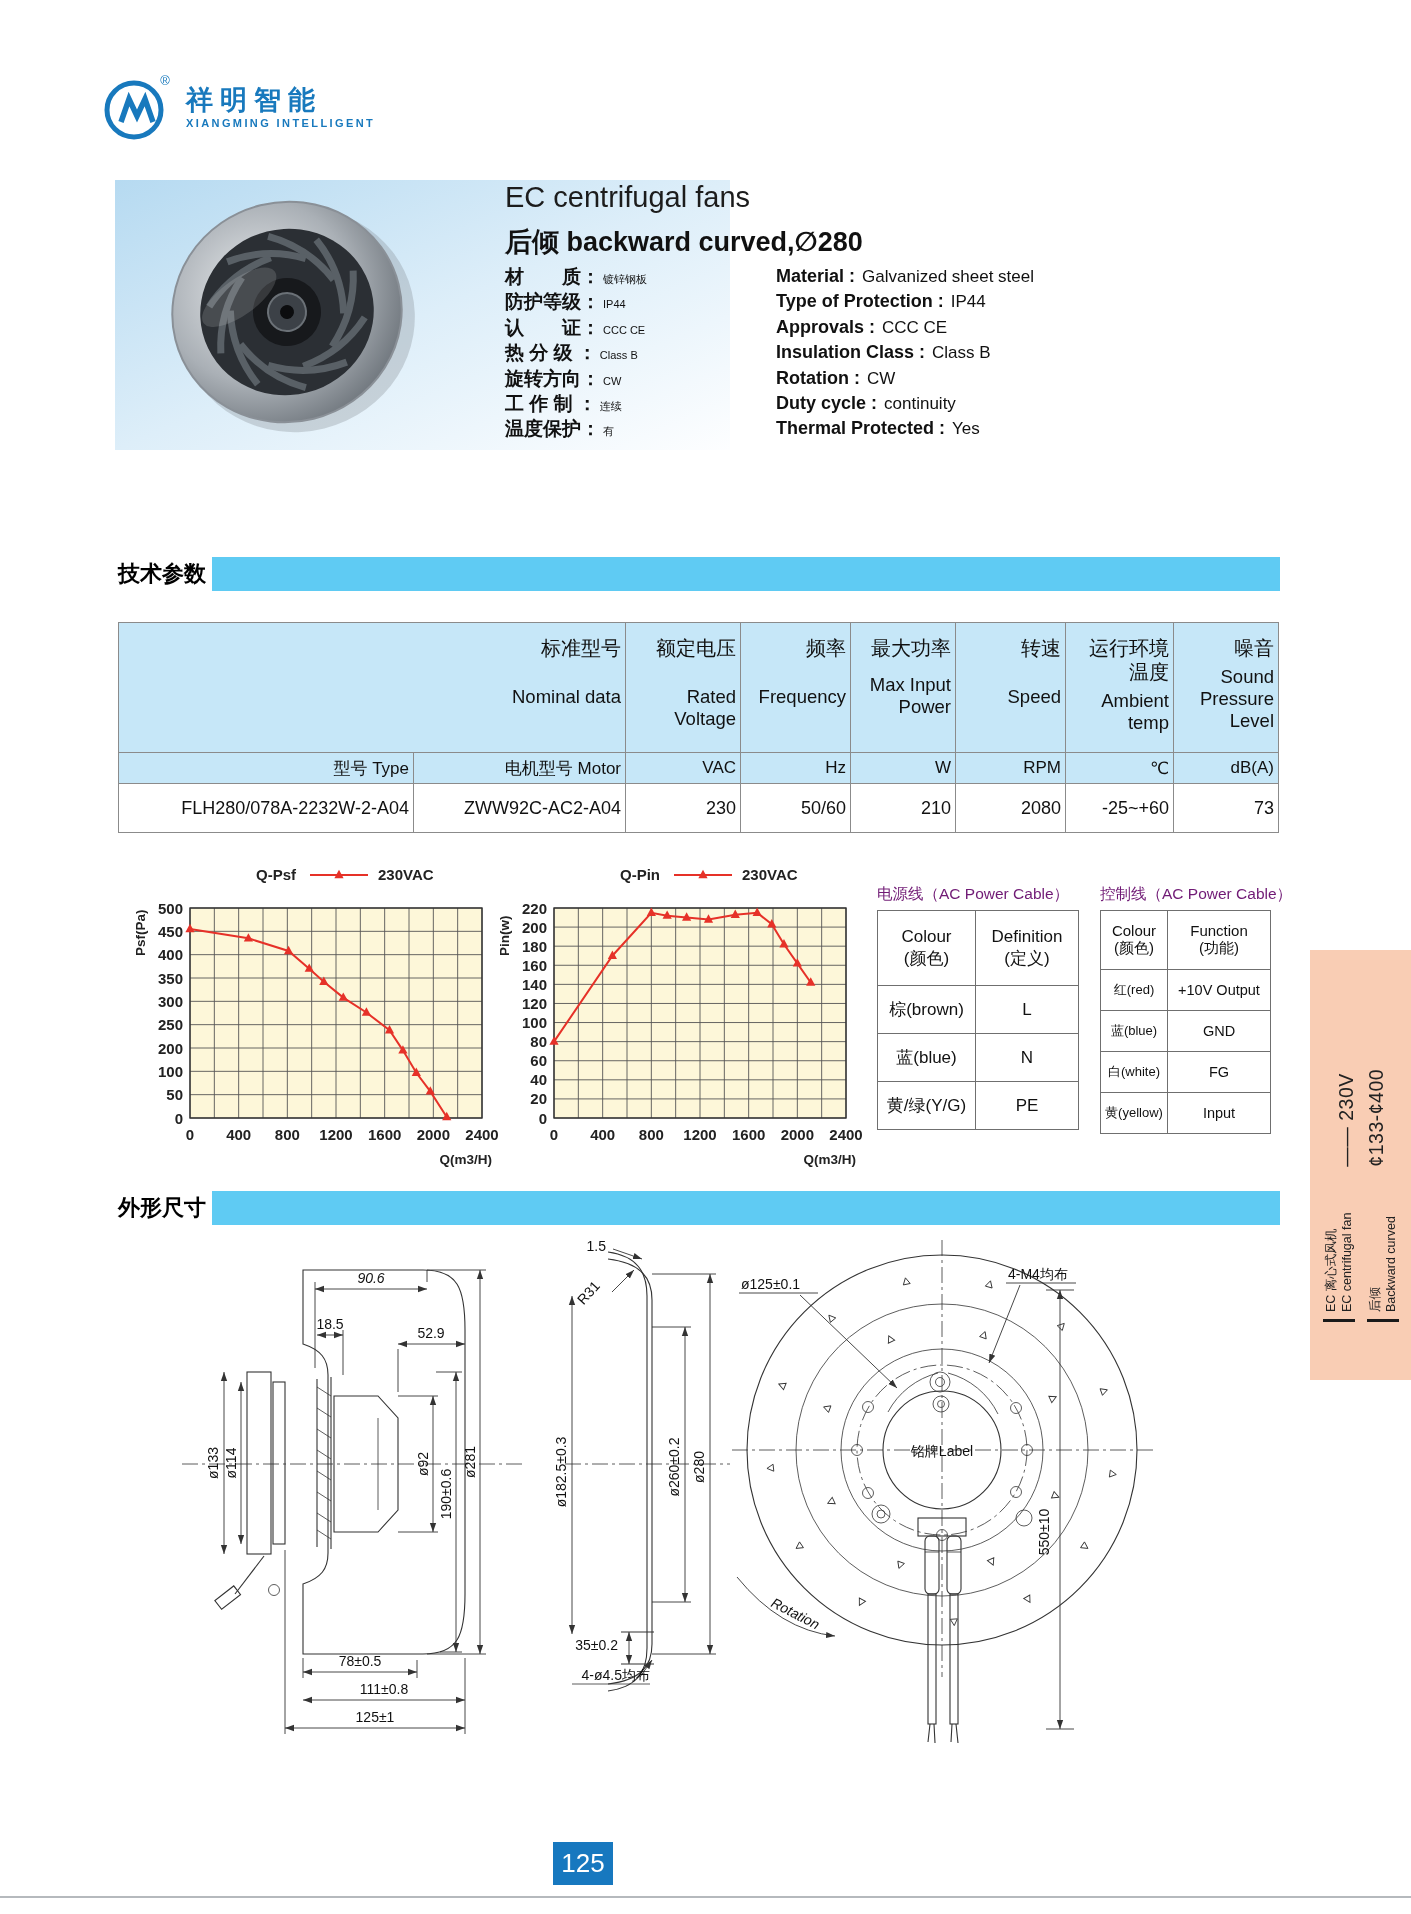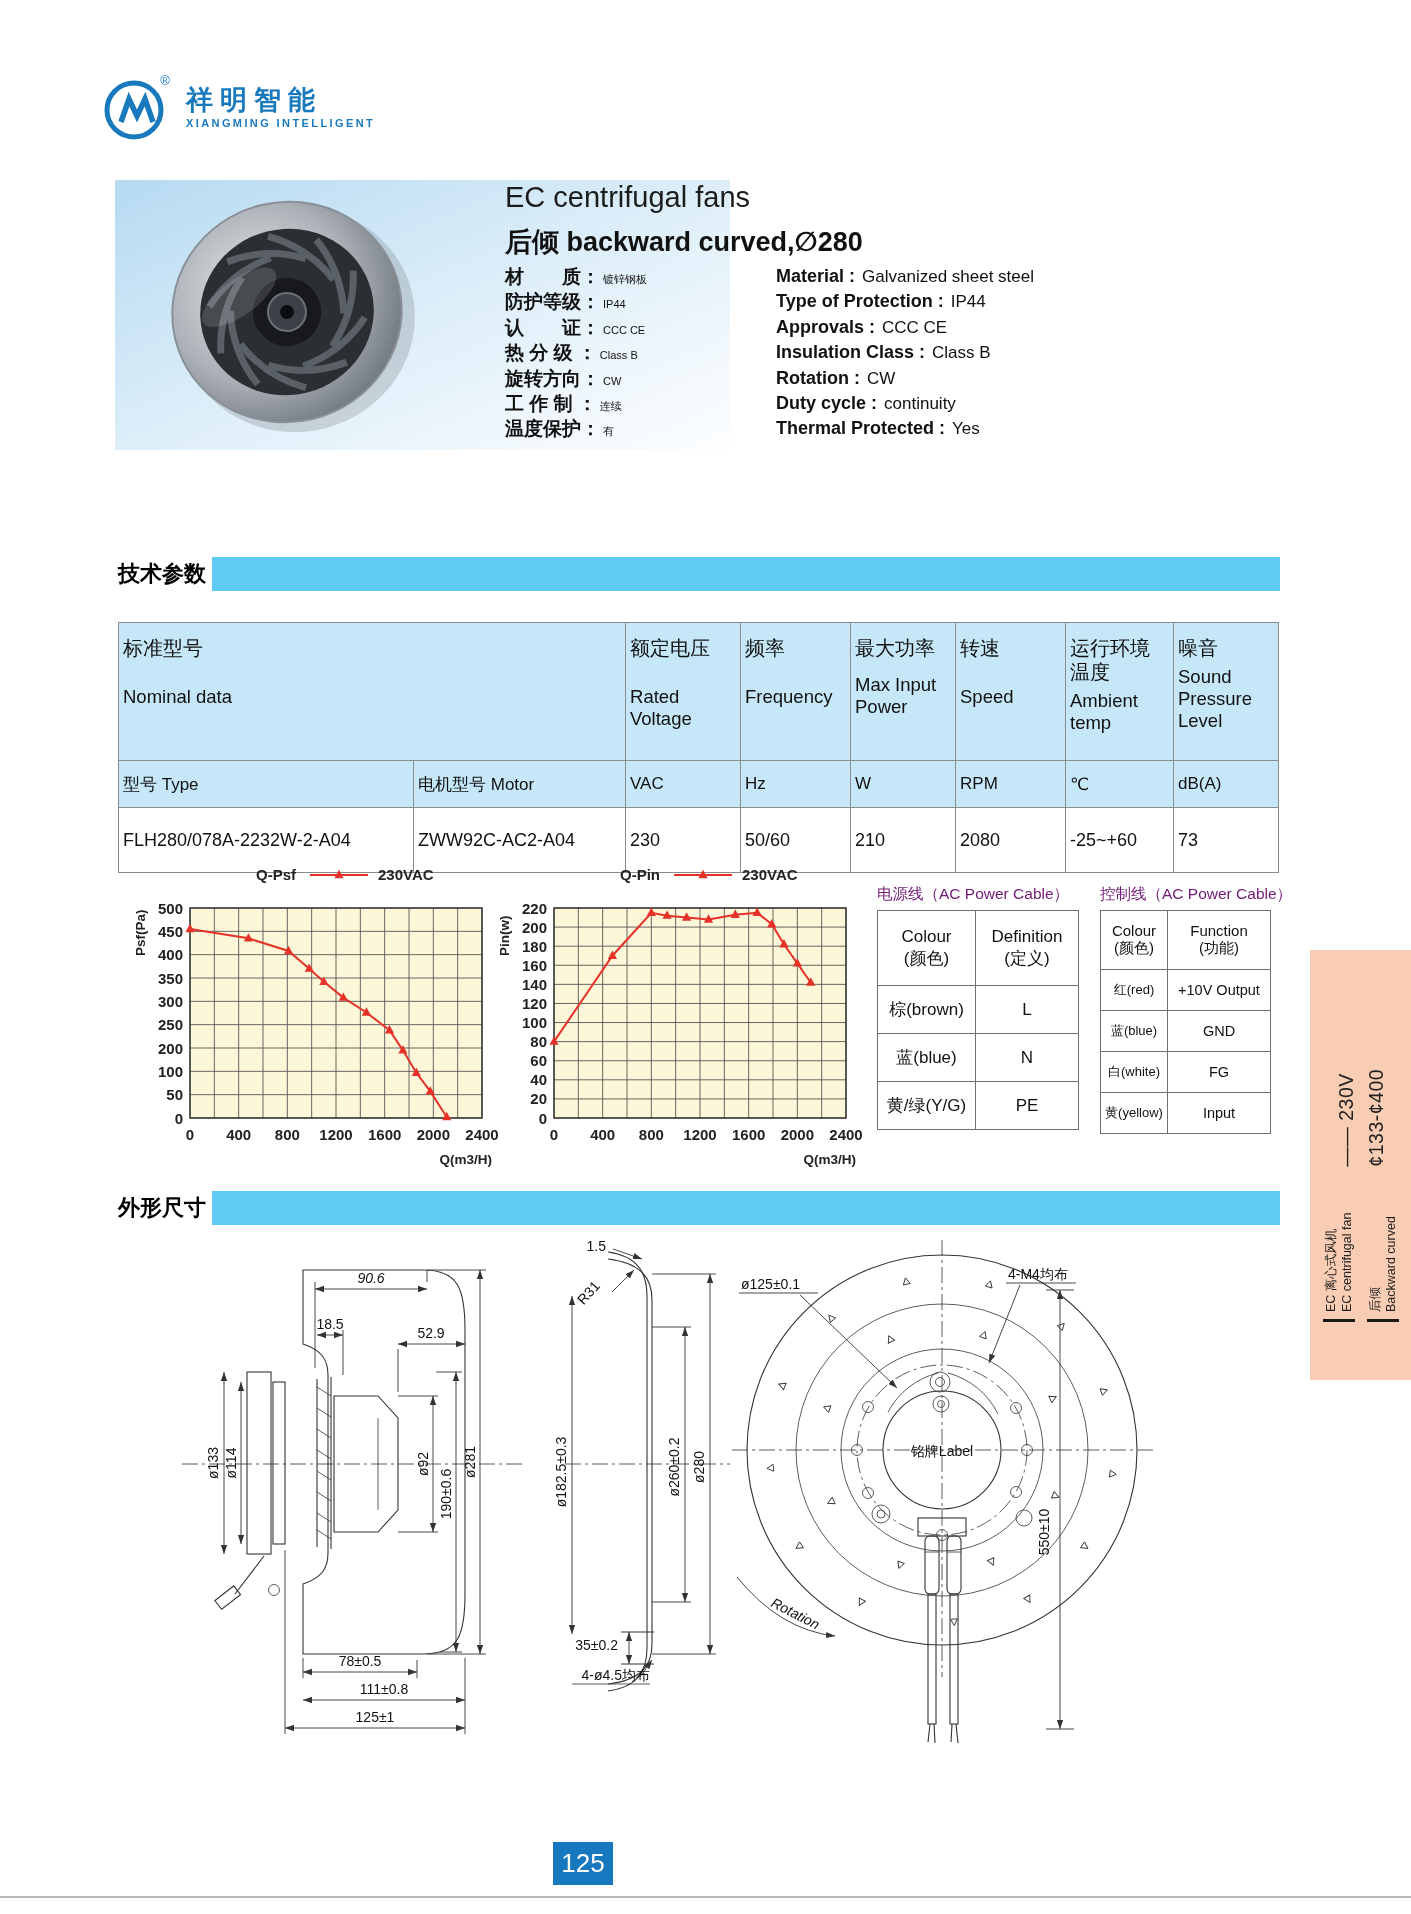--- a/index.html
+++ b/index.html
@@ -24,21 +24,21 @@
   .spec-cn .srow b{font-size:19px;}
   .spec-cn .srow span{font-size:11px;margin-left:3px;}
   .spec-en .srow b{font-size:18px;}
   .spec-en .srow span{font-size:17px;margin-left:7px;}
   
   .sec{position:absolute;left:118px;width:1162px;height:36px;display:flex;align-items:center;}
   .sec .t{font-size:22px;font-weight:bold;color:#000;width:94px;white-space:pre;}
   .sec .bar{flex:1;height:34px;background:#5fcbf3;}
   
   .ttable{position:absolute;left:118px;top:622px;border-collapse:collapse;table-layout:fixed;width:1160px;}
-  .ttable td{border:1px solid #8b8b8b;text-align:left;vertical-align:top;padding:8px 4px;}
+  .ttable td{border:1px solid #8b8b8b;text-align:right;vertical-align:top;padding:0 4px;}
   .ttable tr.h1 td{background:#c6e7f8;height:116px;padding-top:13px;}
   .ttable tr.h2 td{background:#c6e7f8;height:30px;vertical-align:middle;font-size:17px;}
   .ttable tr.dr td{height:48px;vertical-align:middle;font-size:18px;background:#fff;}
   .ttable .cn{font-size:20px;margin-bottom:26px;line-height:24px;}
   .ttable .cn.tight{margin-bottom:6px;}
   .ttable .en{font-size:18.5px;line-height:22px;}
   
   .chart{position:absolute;top:856px;width:372px;height:312px;}
   #chart-0{left:128px;}
   #chart-1{left:492px;}

